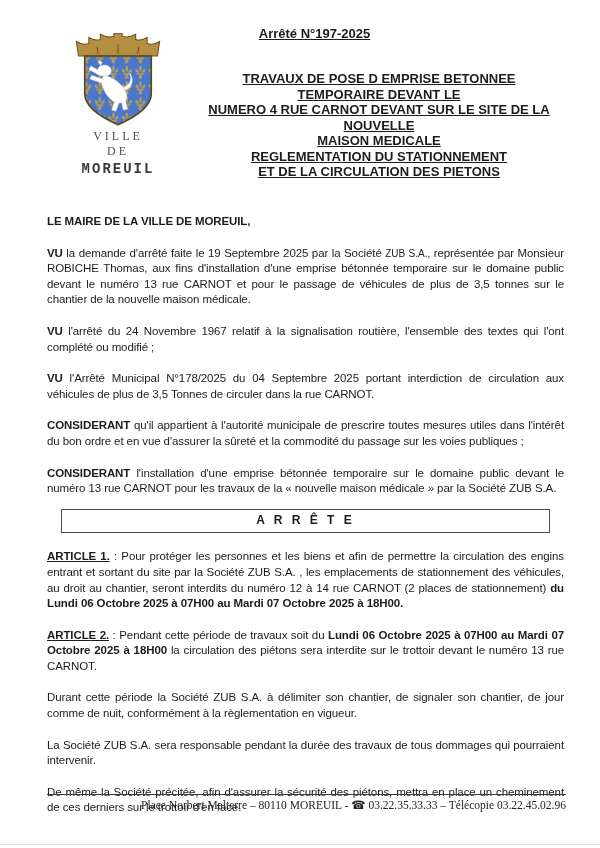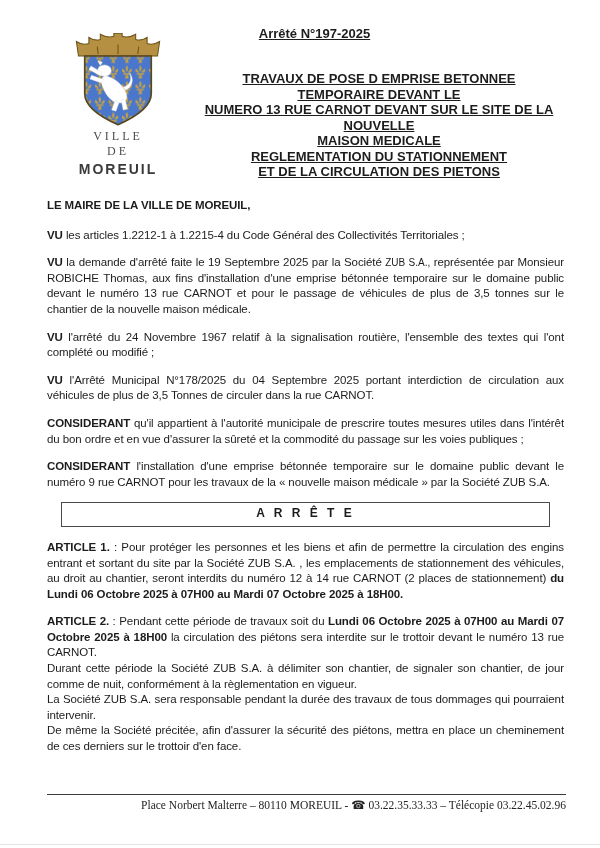--- a/index.html
+++ b/index.html
@@ -24,21 +24,21 @@
   }
   .crest { display: block; margin: 0 auto; }
   .logo-line1, .logo-line2 {
     font-family: "Liberation Serif", serif;
     font-size: 12px;
     letter-spacing: 3px;
     color: #4d4d4d;
     line-height: 15px;
   }
   .logo-line3 {
-    font-family: Liberation Sans, sans-serif;
+    font-family: Liberation Mono, monospace;
     font-size: 14px;
     font-weight: bold;
     letter-spacing: 2px;
     color: #3a3a3a;
     line-height: 18px;
     margin-top: 1px;
   }
   .doc-title {
     padding-top: 26px;
     padding-left: 29px;
@@ -57,25 +57,25 @@
     text-decoration: underline;
     line-height: 15.5px;
   }
   
   .body {
     margin: 0 36px 0 47px;
     font-size: 11.5px;
     line-height: 15.6px;
     letter-spacing: -0.1px;
   }
-  .body p { margin: 0 0 12px; text-align: justify; }
+  .body p { margin: 16px 0 12px; text-align: justify; }
   p.opening { font-weight: bold; margin-bottom: 14px; text-align: left; }
   .b { font-weight: bold; }
   .lead { font-weight: bold; }
-  .article-label { font-weight: bold; }
+  .article-label { font-weight: bold; text-decoration: underline; }
   .company { font-size: 10px; letter-spacing: 0; }
   .arrete-box {
     border: 1.4px solid #4a4a4a;
     margin: 2px 14px 13px;
     padding: 3px 0 4px;
     text-align: center;
     font-size: 12px;
     font-weight: bold;
     letter-spacing: 3px;
   }
@@ -146,42 +146,41 @@
       </svg>
       <div class="logo-line1">VILLE</div>
       <div class="logo-line2">DE</div>
       <div class="logo-line3">MOREUIL</div>
     </div>
 
     <div class="doc-title">Arrêté N°197-2025</div>
 
     <div class="subject-block">
       <div class="subject-line">TRAVAUX DE POSE D EMPRISE BETONNEE TEMPORAIRE DEVANT LE</div>
-      <div class="subject-line">NUMERO 13 RUE CARNOT DEVANT SUR LE SITE DE LA NOUVELLE</div>
+      <div class="subject-line">NUMERO 4 RUE CARNOT DEVANT SUR LE SITE DE LA NOUVELLE</div>
       <div class="subject-line">MAISON MEDICALE</div>
       <div class="subject-line">REGLEMENTATION DU STATIONNEMENT</div>
       <div class="subject-line">ET DE LA CIRCULATION DES PIETONS</div>
     </div>
   </div>
 
   <div class="body">
 
     <p class="opening">LE MAIRE DE LA VILLE DE MOREUIL,</p>
 
-    <p><span class="lead">VU</span><span> les articles 1.2212-1 à 1.2215-4 du Code Général des Collectivités Territoriales ;</span></p>
 
     <p><span class="lead">VU</span><span> la demande d'arrêté faite le 19 Septembre 2025 par la Société </span><span class="company">ZUB S.A.,</span><span> représentée par Monsieur ROBICHE Thomas, aux fins d'installation d'une emprise bétonnée temporaire sur le domaine public devant le numéro 13 rue CARNOT et pour le passage de véhicules de plus de 3,5 tonnes sur le chantier de la nouvelle maison médicale.</span></p>
 
     <p><span class="lead">VU</span><span> l'arrêté du 24 Novembre 1967 relatif à la signalisation routière, l'ensemble des textes qui l'ont complété ou modifié ;</span></p>
 
     <p><span class="lead">VU</span><span> l'Arrêté Municipal N°178/2025 du 04 Septembre 2025 portant interdiction de circulation aux véhicules de plus de 3,5 Tonnes de circuler dans la rue CARNOT.</span></p>
 
     <p><span class="lead">CONSIDERANT</span><span> qu'il appartient à l'autorité municipale de prescrire toutes mesures utiles dans l'intérêt du bon ordre et en vue d'assurer la sûreté et la commodité du passage sur les voies publiques ;</span></p>
 
-    <p><span class="lead">CONSIDERANT</span><span> l'installation d'une emprise bétonnée temporaire sur le domaine public devant le numéro 9 rue CARNOT pour les travaux de la « nouvelle maison médicale » par la Société ZUB S.A.</span></p>
+    <p><span class="lead">CONSIDERANT</span><span> l'installation d'une emprise bétonnée temporaire sur le domaine public devant le numéro 13 rue CARNOT pour les travaux de la « nouvelle maison médicale » par la Société ZUB S.A.</span></p>
 
     <div class="arrete-box"><span>A R R Ê T E</span></div>
 
     <p><span class="article-label">ARTICLE 1.</span><span> : Pour protéger les personnes et les biens et afin de permettre la circulation des engins entrant et sortant du site par la Société ZUB S.A. , les emplacements de stationnement des véhicules, au droit au chantier, seront interdits du numéro 12 à 14 rue CARNOT (2 places de stationnement) </span><span class="b">du Lundi 06 Octobre 2025 à 07H00 au Mardi 07 Octobre 2025 à 18H00.</span></p>
 
     <div class="article2-group">
       <p><span class="article-label">ARTICLE 2.</span><span> : Pendant cette période de travaux soit du </span><span class="b">Lundi 06 Octobre 2025 à 07H00 au Mardi 07 Octobre 2025 à 18H00</span><span> la circulation des piétons sera interdite sur le trottoir devant le numéro 13 rue CARNOT.</span></p>
       <p>Durant cette période la Société ZUB S.A. à délimiter son chantier, de signaler son chantier, de jour comme de nuit, conformément à la règlementation en vigueur.</p>
       <p>La Société ZUB S.A. sera responsable pendant la durée des travaux de tous dommages qui pourraient intervenir.</p>
       <p>De même la Société précitée, afin d'assurer la sécurité des piétons, mettra en place un cheminement de ces derniers sur le trottoir d'en face.</p>

